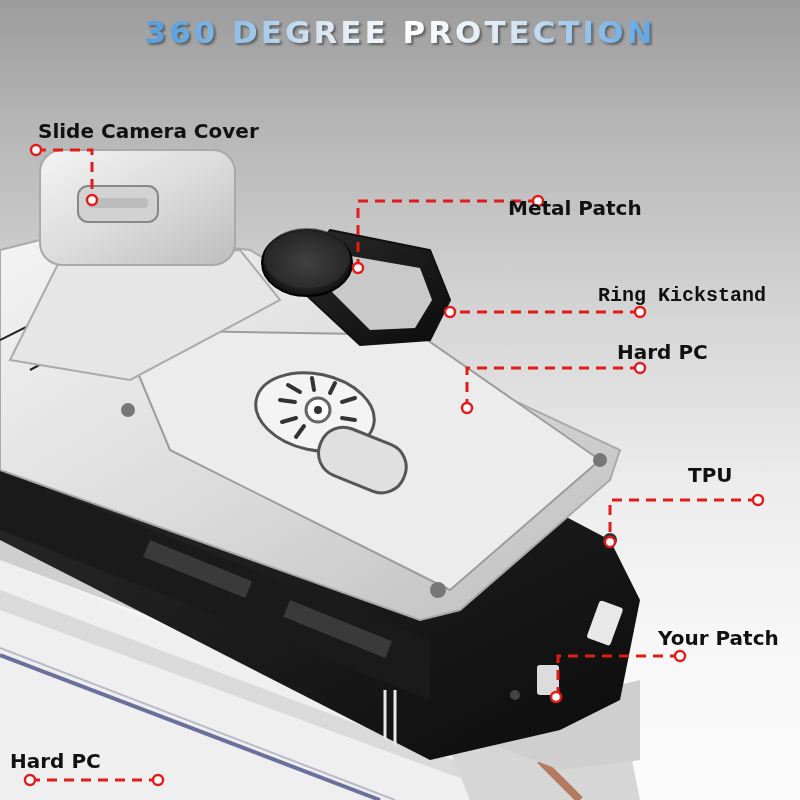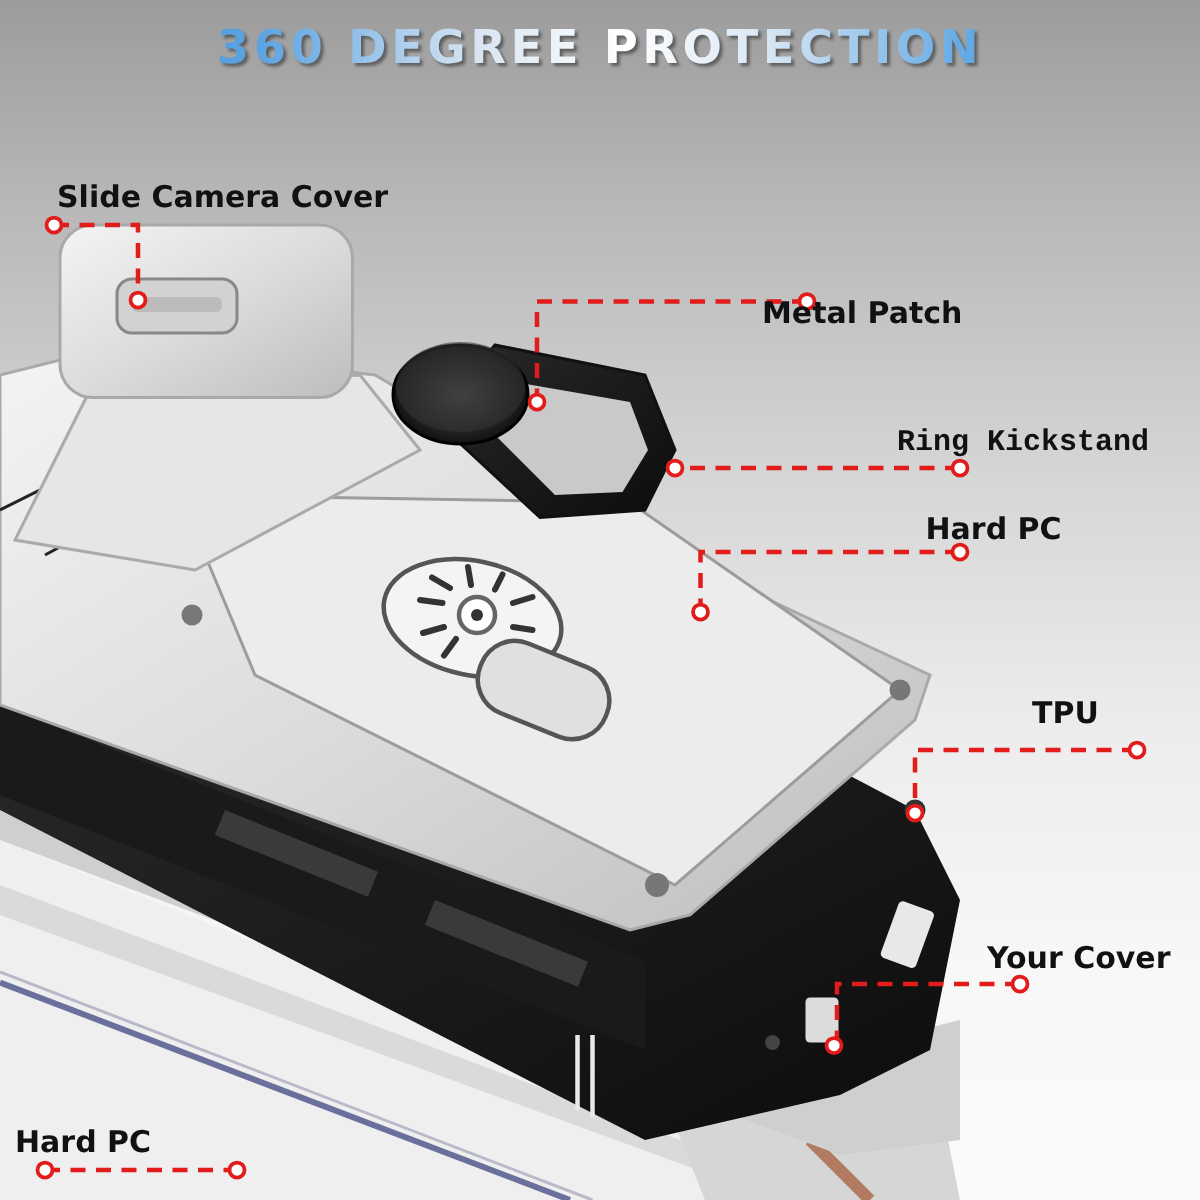--- a/index.html
+++ b/index.html
@@ -131,14 +131,14 @@
     <circle cx="30" cy="780" r="5"></circle>
     <circle cx="158" cy="780" r="5"></circle>
   </g>
 </svg>
 
 <div class="label" style="left:38px;top:119px;">Slide Camera Cover</div>
 <div class="label" style="left:508px;top:184px;margin-top:12px;">Metal Patch</div>
 <div class="label" style="left:598px;top:284px;font-family:Liberation Mono, monospace;">Ring Kickstand</div>
 <div class="label" style="left:617px;top:340px;">Hard PC</div>
 <div class="label" style="left:688px;top:463px;">TPU</div>
-<div class="label" style="left:658px;top:626px;">Your Cover</div>
+<div class="label" style="left:658px;top:626px;">Your Patch</div>
 <div class="label" style="left:10px;top:749px;">Hard PC</div>
 
 </body></html>

